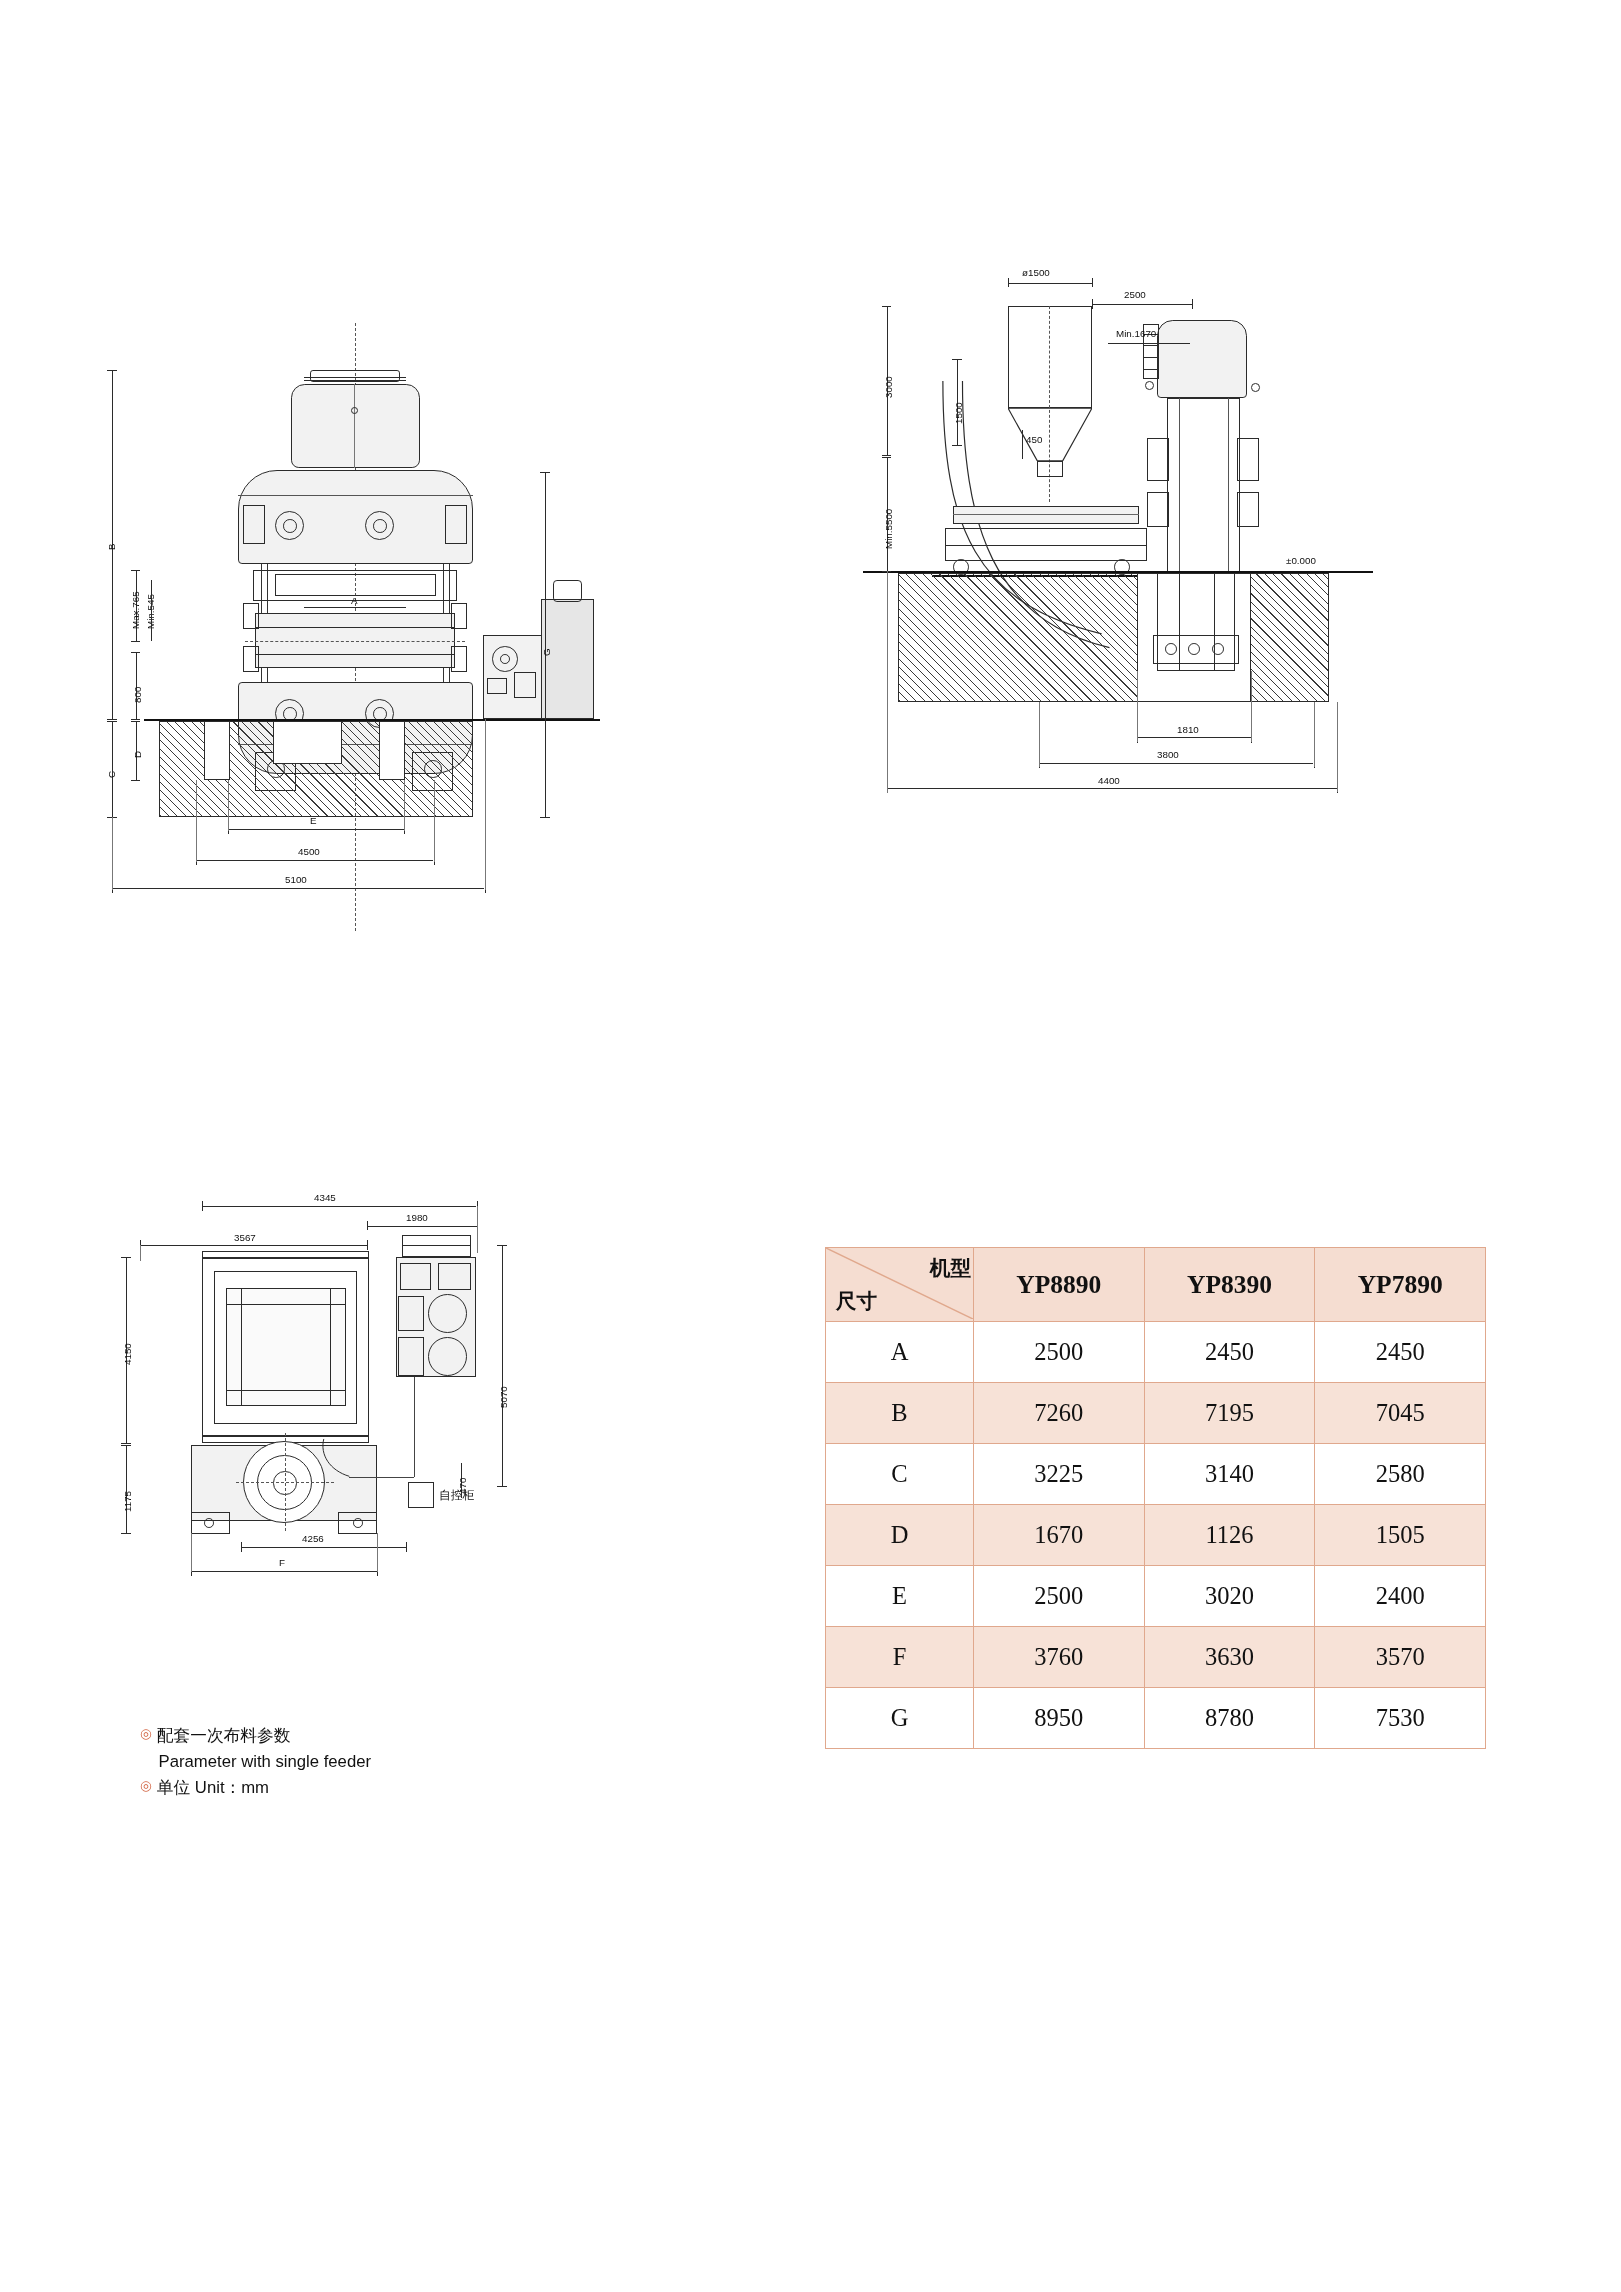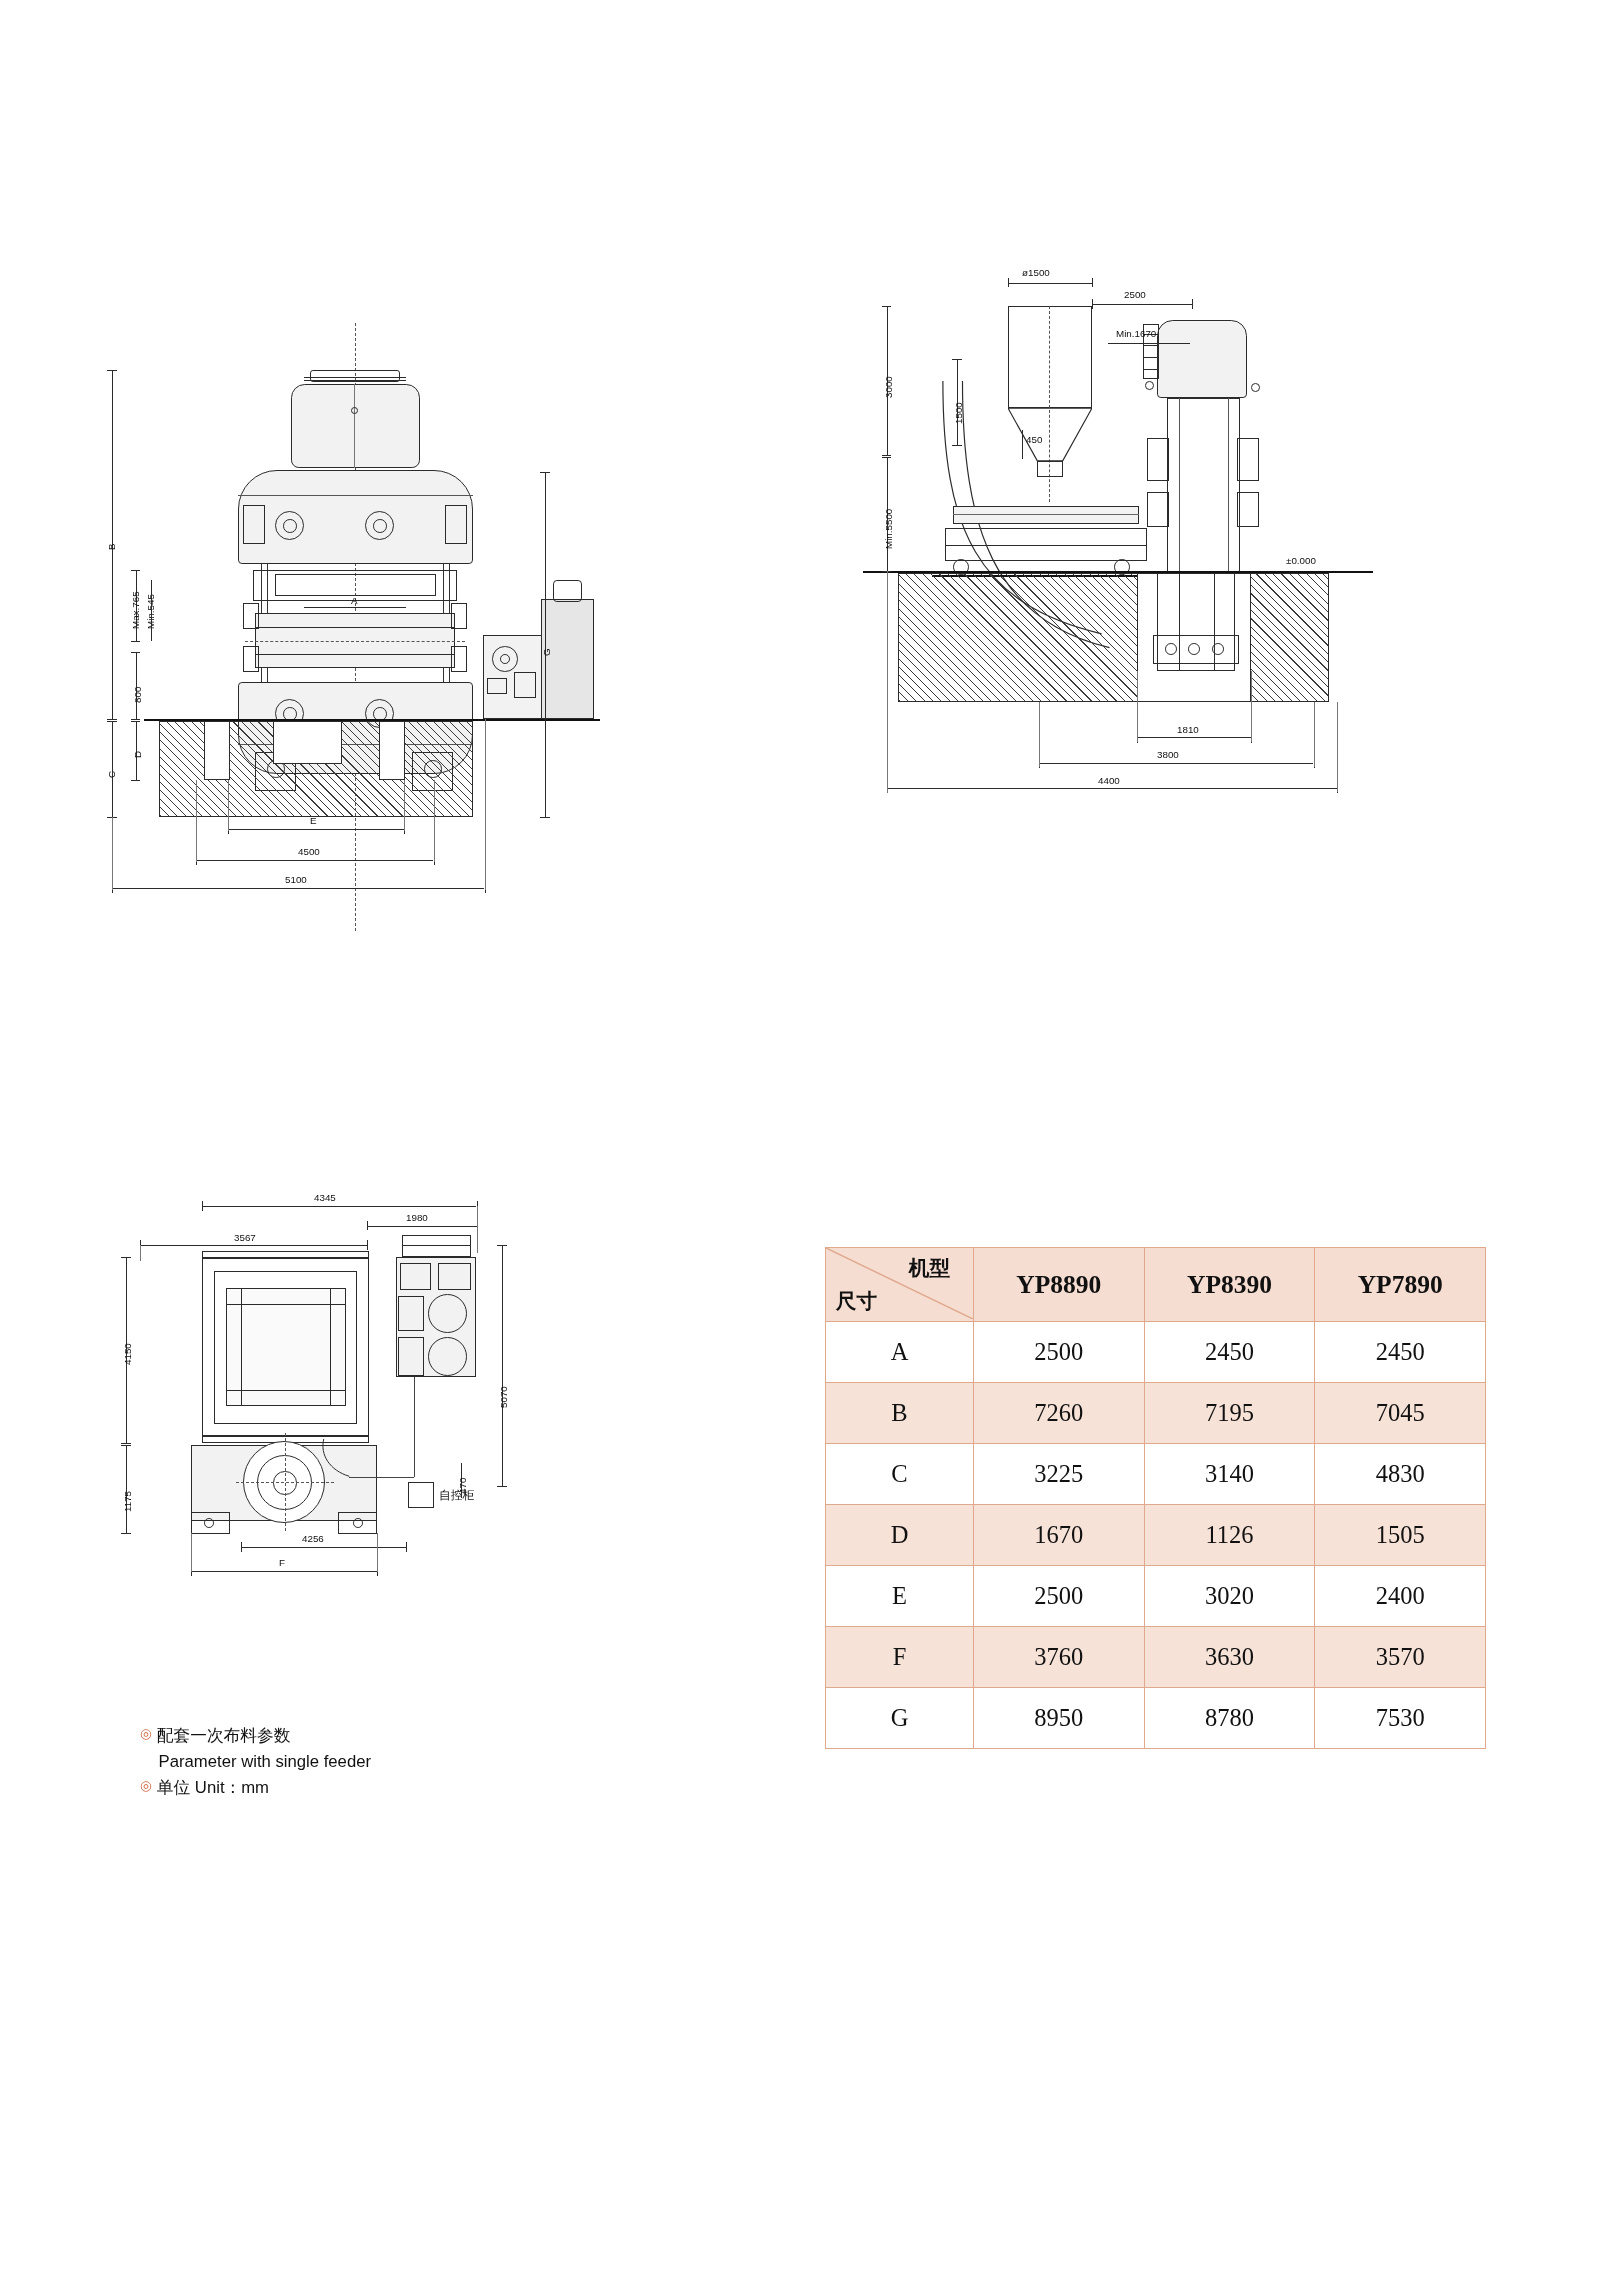--- a/index.html
+++ b/index.html
@@ -137,21 +137,21 @@
   }
   .diag-cell .diag-line {
     position: absolute;
     left: 0; top: 0;
     width: 100%; height: 100%;
     overflow: hidden;
   }
   .diag-cell .diag-line svg { display: block; }
   .diag-cell .top-right {
     position: absolute;
-    right: 23px;
+    right: 2px;
     top: 5.9px;
     font-size: 20.6px;
     font-weight: bold;
   }
   .diag-cell .bot-left {
     position: absolute;
     left: 9.8px;
     bottom: 5.9px;
     font-size: 20.6px;
     font-weight: bold;
@@ -553,21 +553,21 @@
         <tr class="alt">
           <td class="keycol">B</td>
           <td>7260</td>
           <td>7195</td>
           <td>7045</td>
         </tr>
         <tr>
           <td class="keycol">C</td>
           <td>3225</td>
           <td>3140</td>
-          <td>4830</td>
+          <td>2580</td>
         </tr>
         <tr class="alt">
           <td class="keycol">D</td>
           <td>1670</td>
           <td>1126</td>
           <td>1505</td>
         </tr>
         <tr>
           <td class="keycol">E</td>
           <td>2500</td>

